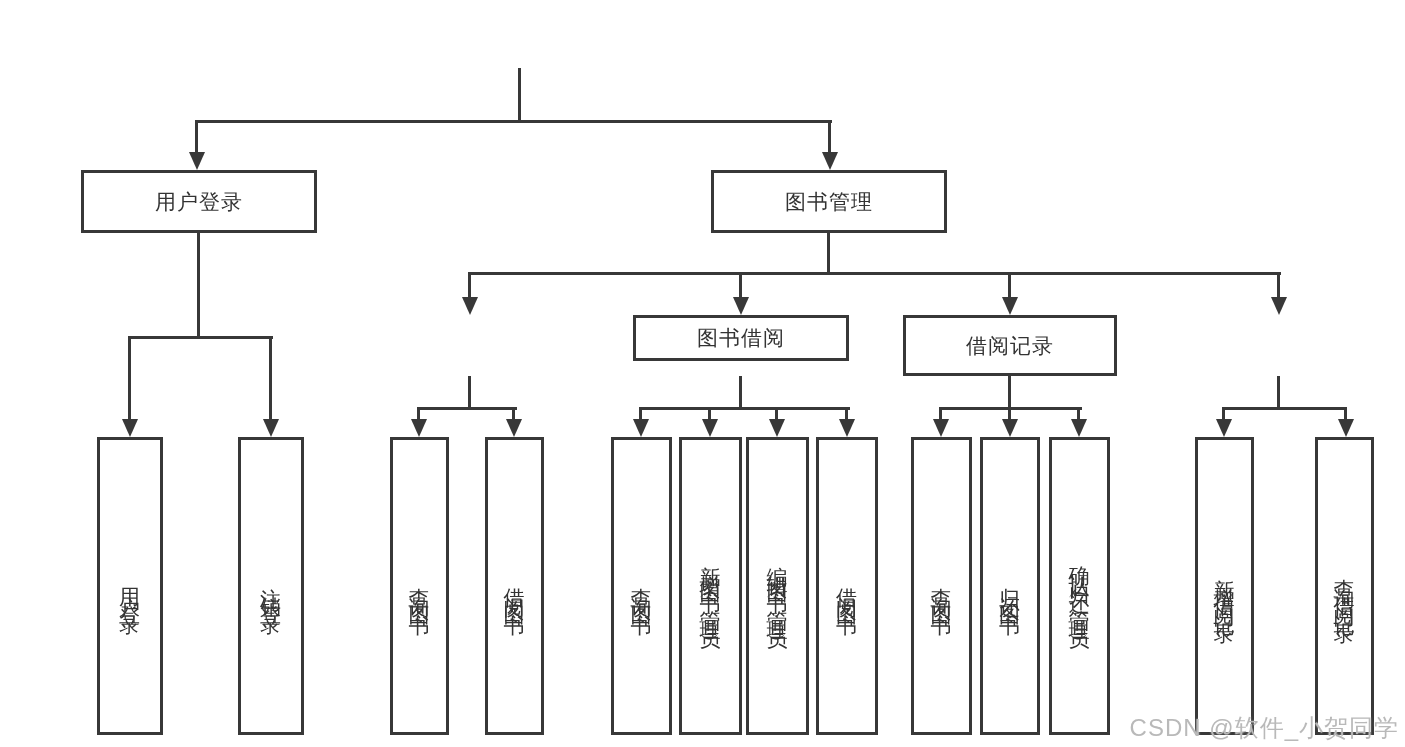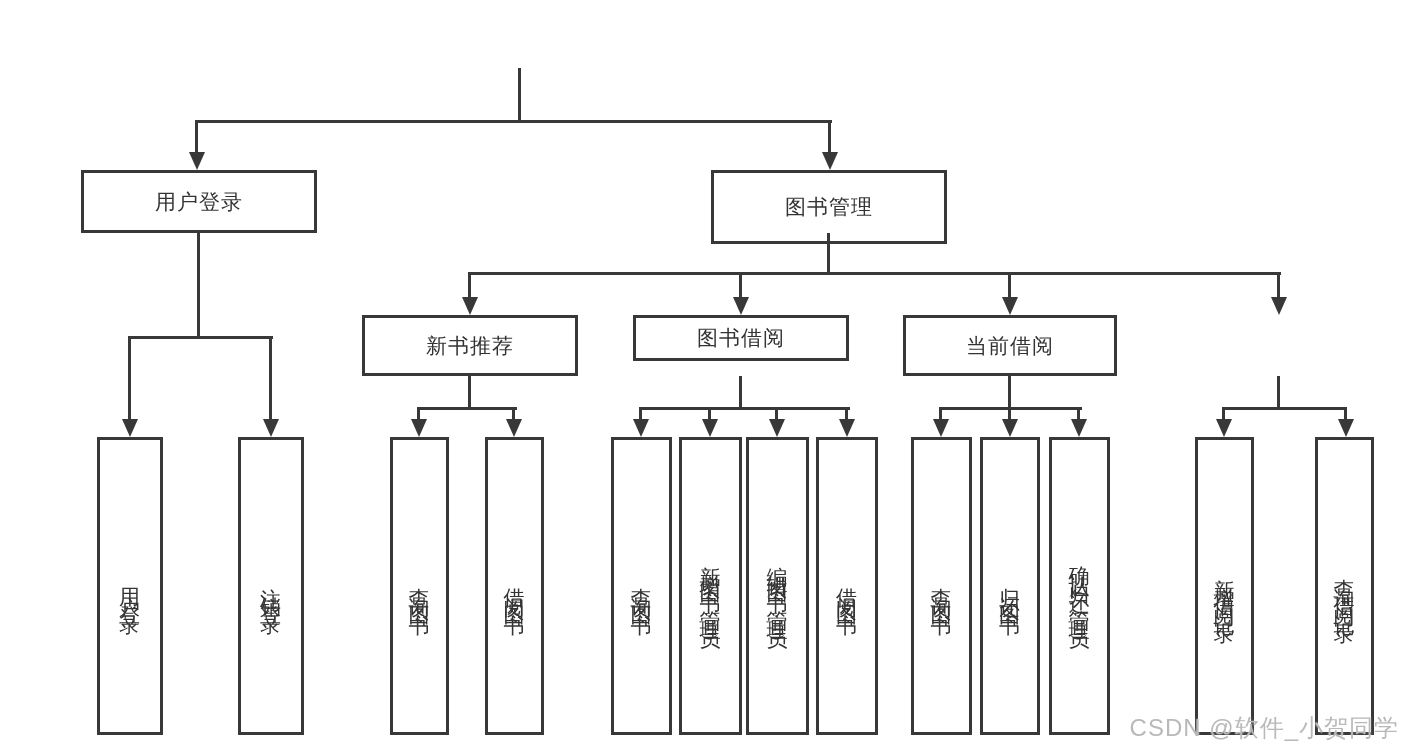--- a/index.html
+++ b/index.html
@@ -56,25 +56,24 @@
     text-align:center;
   }
 </style>
 </head>
 <body>
 
 <div id="canvas">
 
 
   <div class="node" style="left:81px;top:170px;width:236px;height:63px;">用户登录</div>
-  <div class="node" style="left:711px;top:170px;width:236px;height:74px;font-family:Liberation Serif, serif;">图书管理</div>
+  <div class="node" style="left:711px;top:170px;width:236px;height:63px;font-family:Liberation Serif, serif;">图书管理</div>
 
-  <div class="node" style="left:362px;top:315px;width:216px;height:61px;">新书推荐</div>
   <div class="node" style="left:633px;top:315px;width:216px;height:46px;">图书借阅</div>
-  <div class="node" style="left:903px;top:315px;width:214px;height:61px;">当前借阅</div>
+  <div class="node" style="left:903px;top:315px;width:214px;height:61px;">借阅记录</div>
 
   <div class="node leaf" style="left:97px;top:437px;width:66px;height:298px;">用户登录</div>
   <div class="node leaf" style="left:238px;top:437px;width:66px;height:298px;">注销登录</div>
 
   <div class="node leaf" style="left:390px;top:437px;width:59px;height:298px;">查询图书</div>
   <div class="node leaf" style="left:485px;top:437px;width:59px;height:298px;">借阅图书</div>
 
   <div class="node leaf" style="left:611px;top:437px;width:61px;height:298px;">查询图书</div>
   <div class="node leaf" style="left:679px;top:437px;width:63px;height:298px;">新增图书（管理员）</div>
   <div class="node leaf" style="left:746px;top:437px;width:63px;height:298px;">编辑图书（管理员）</div>

